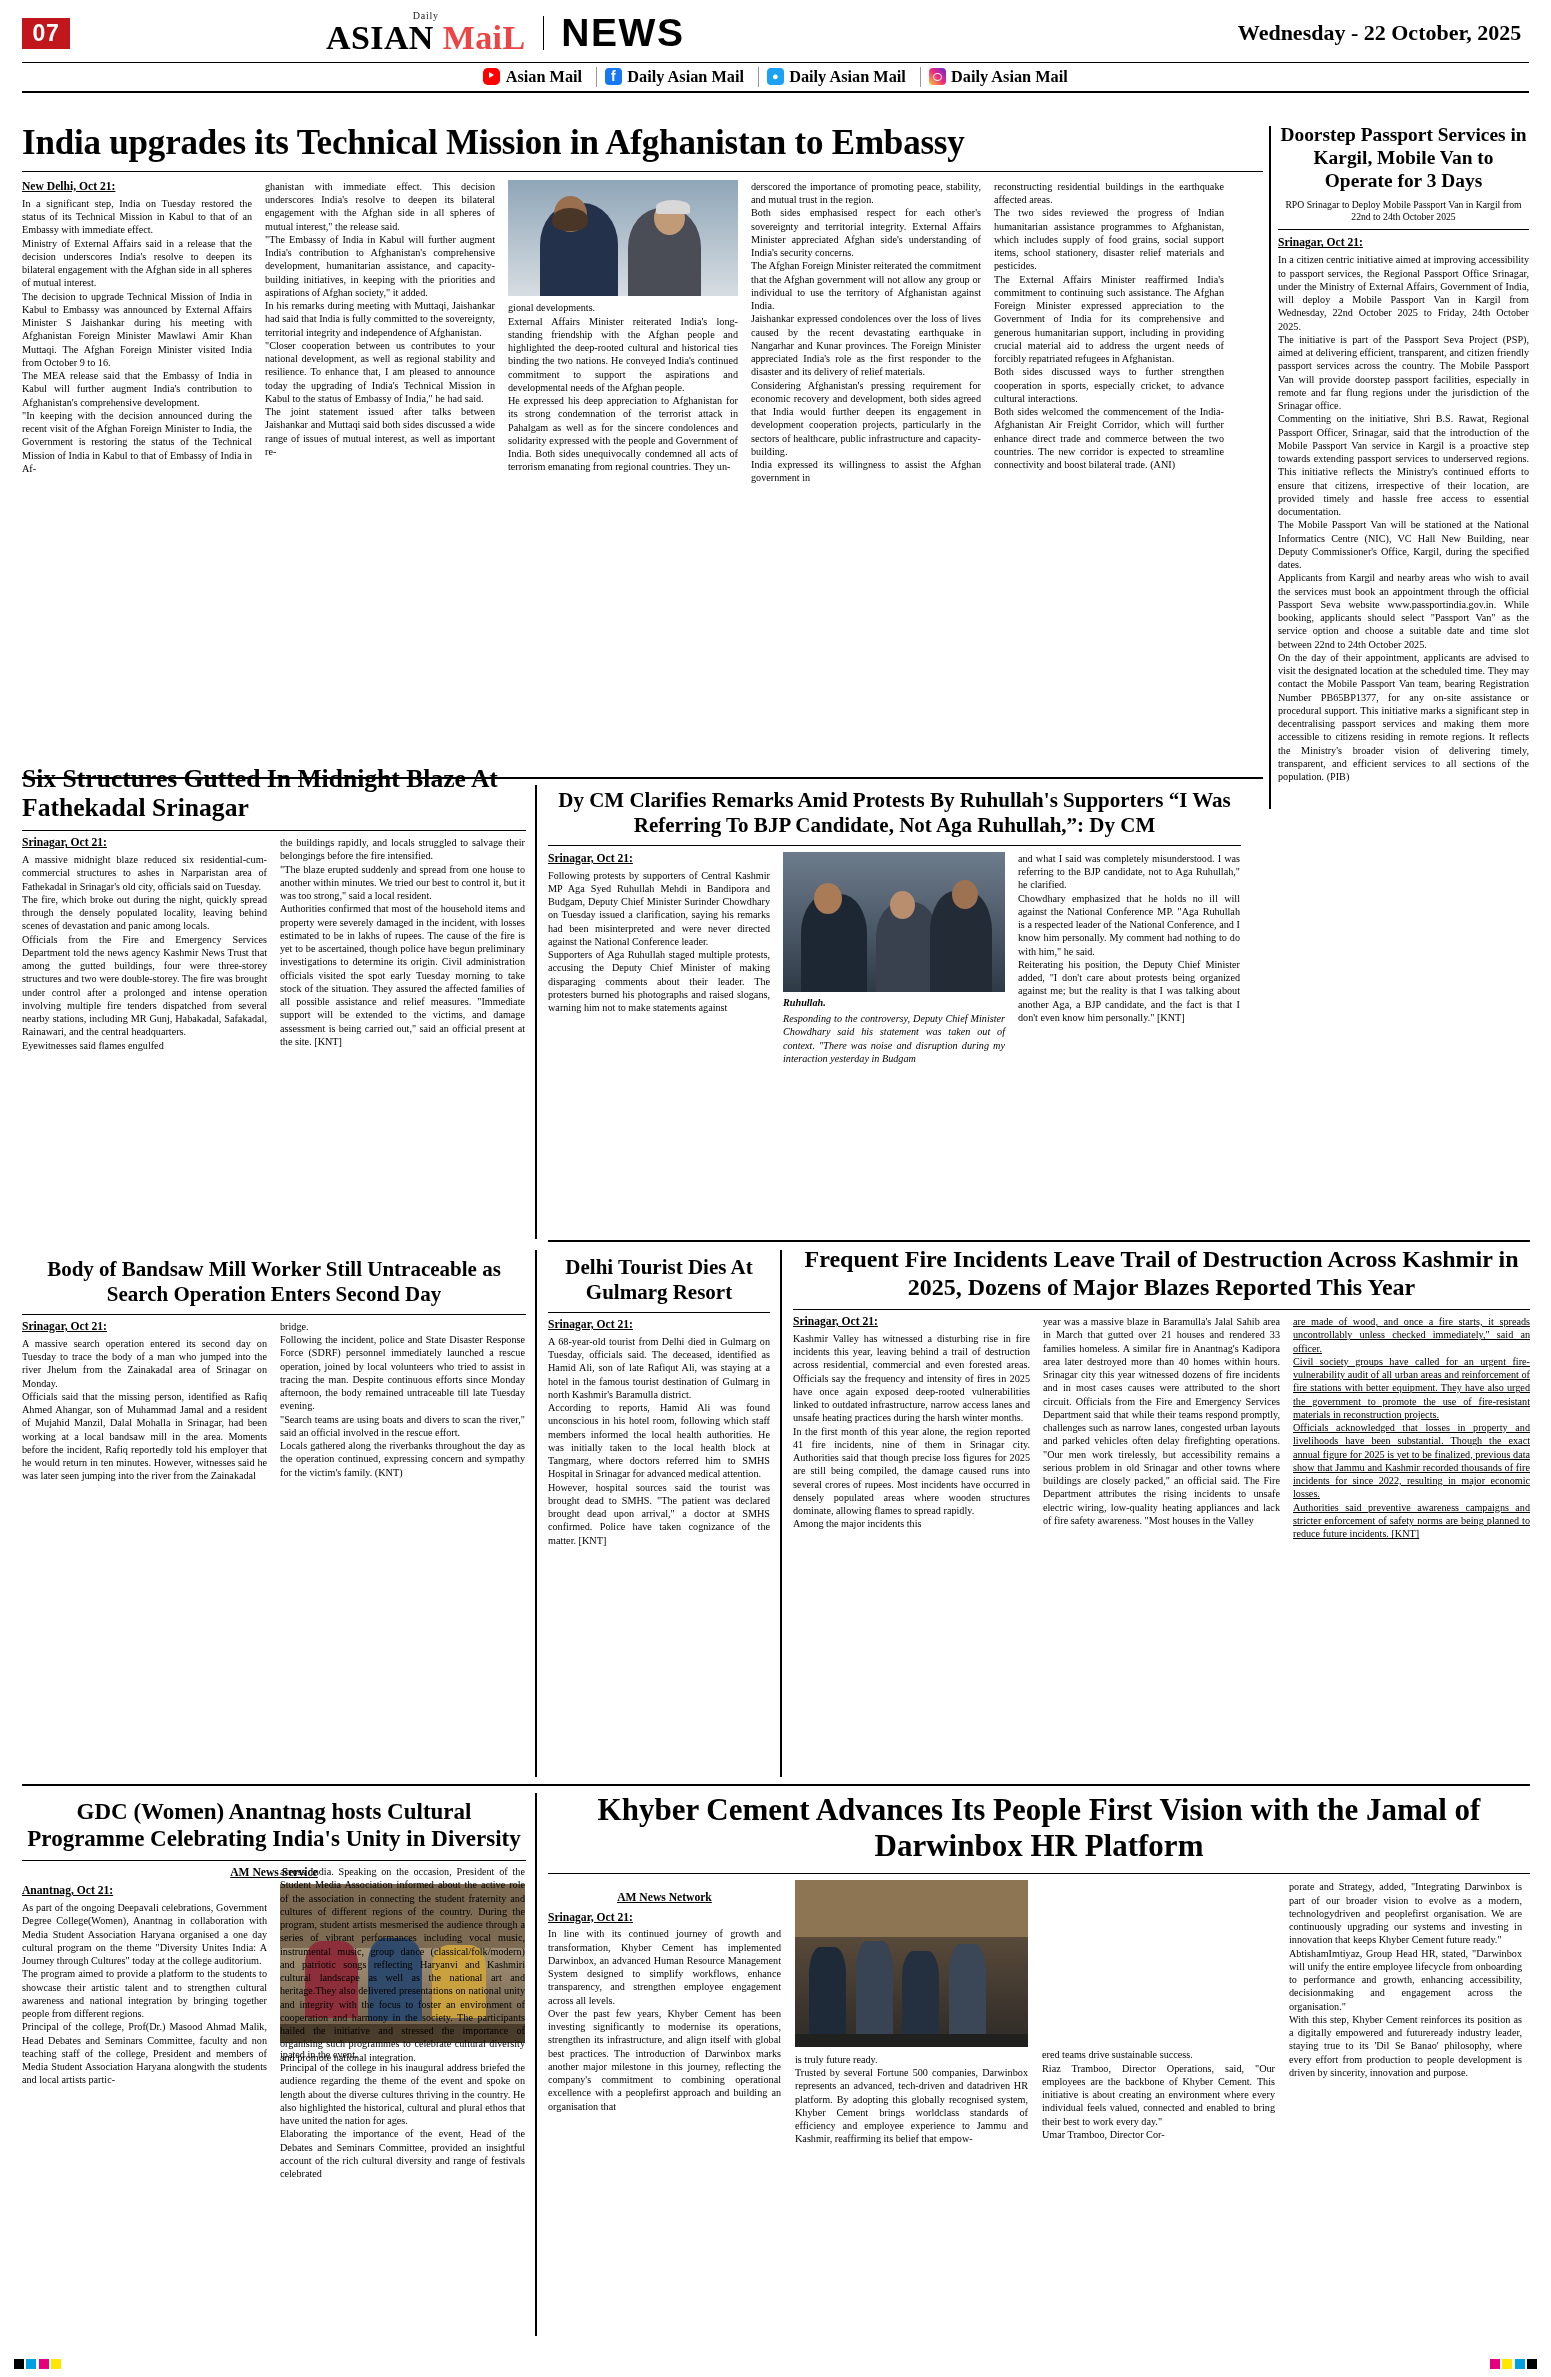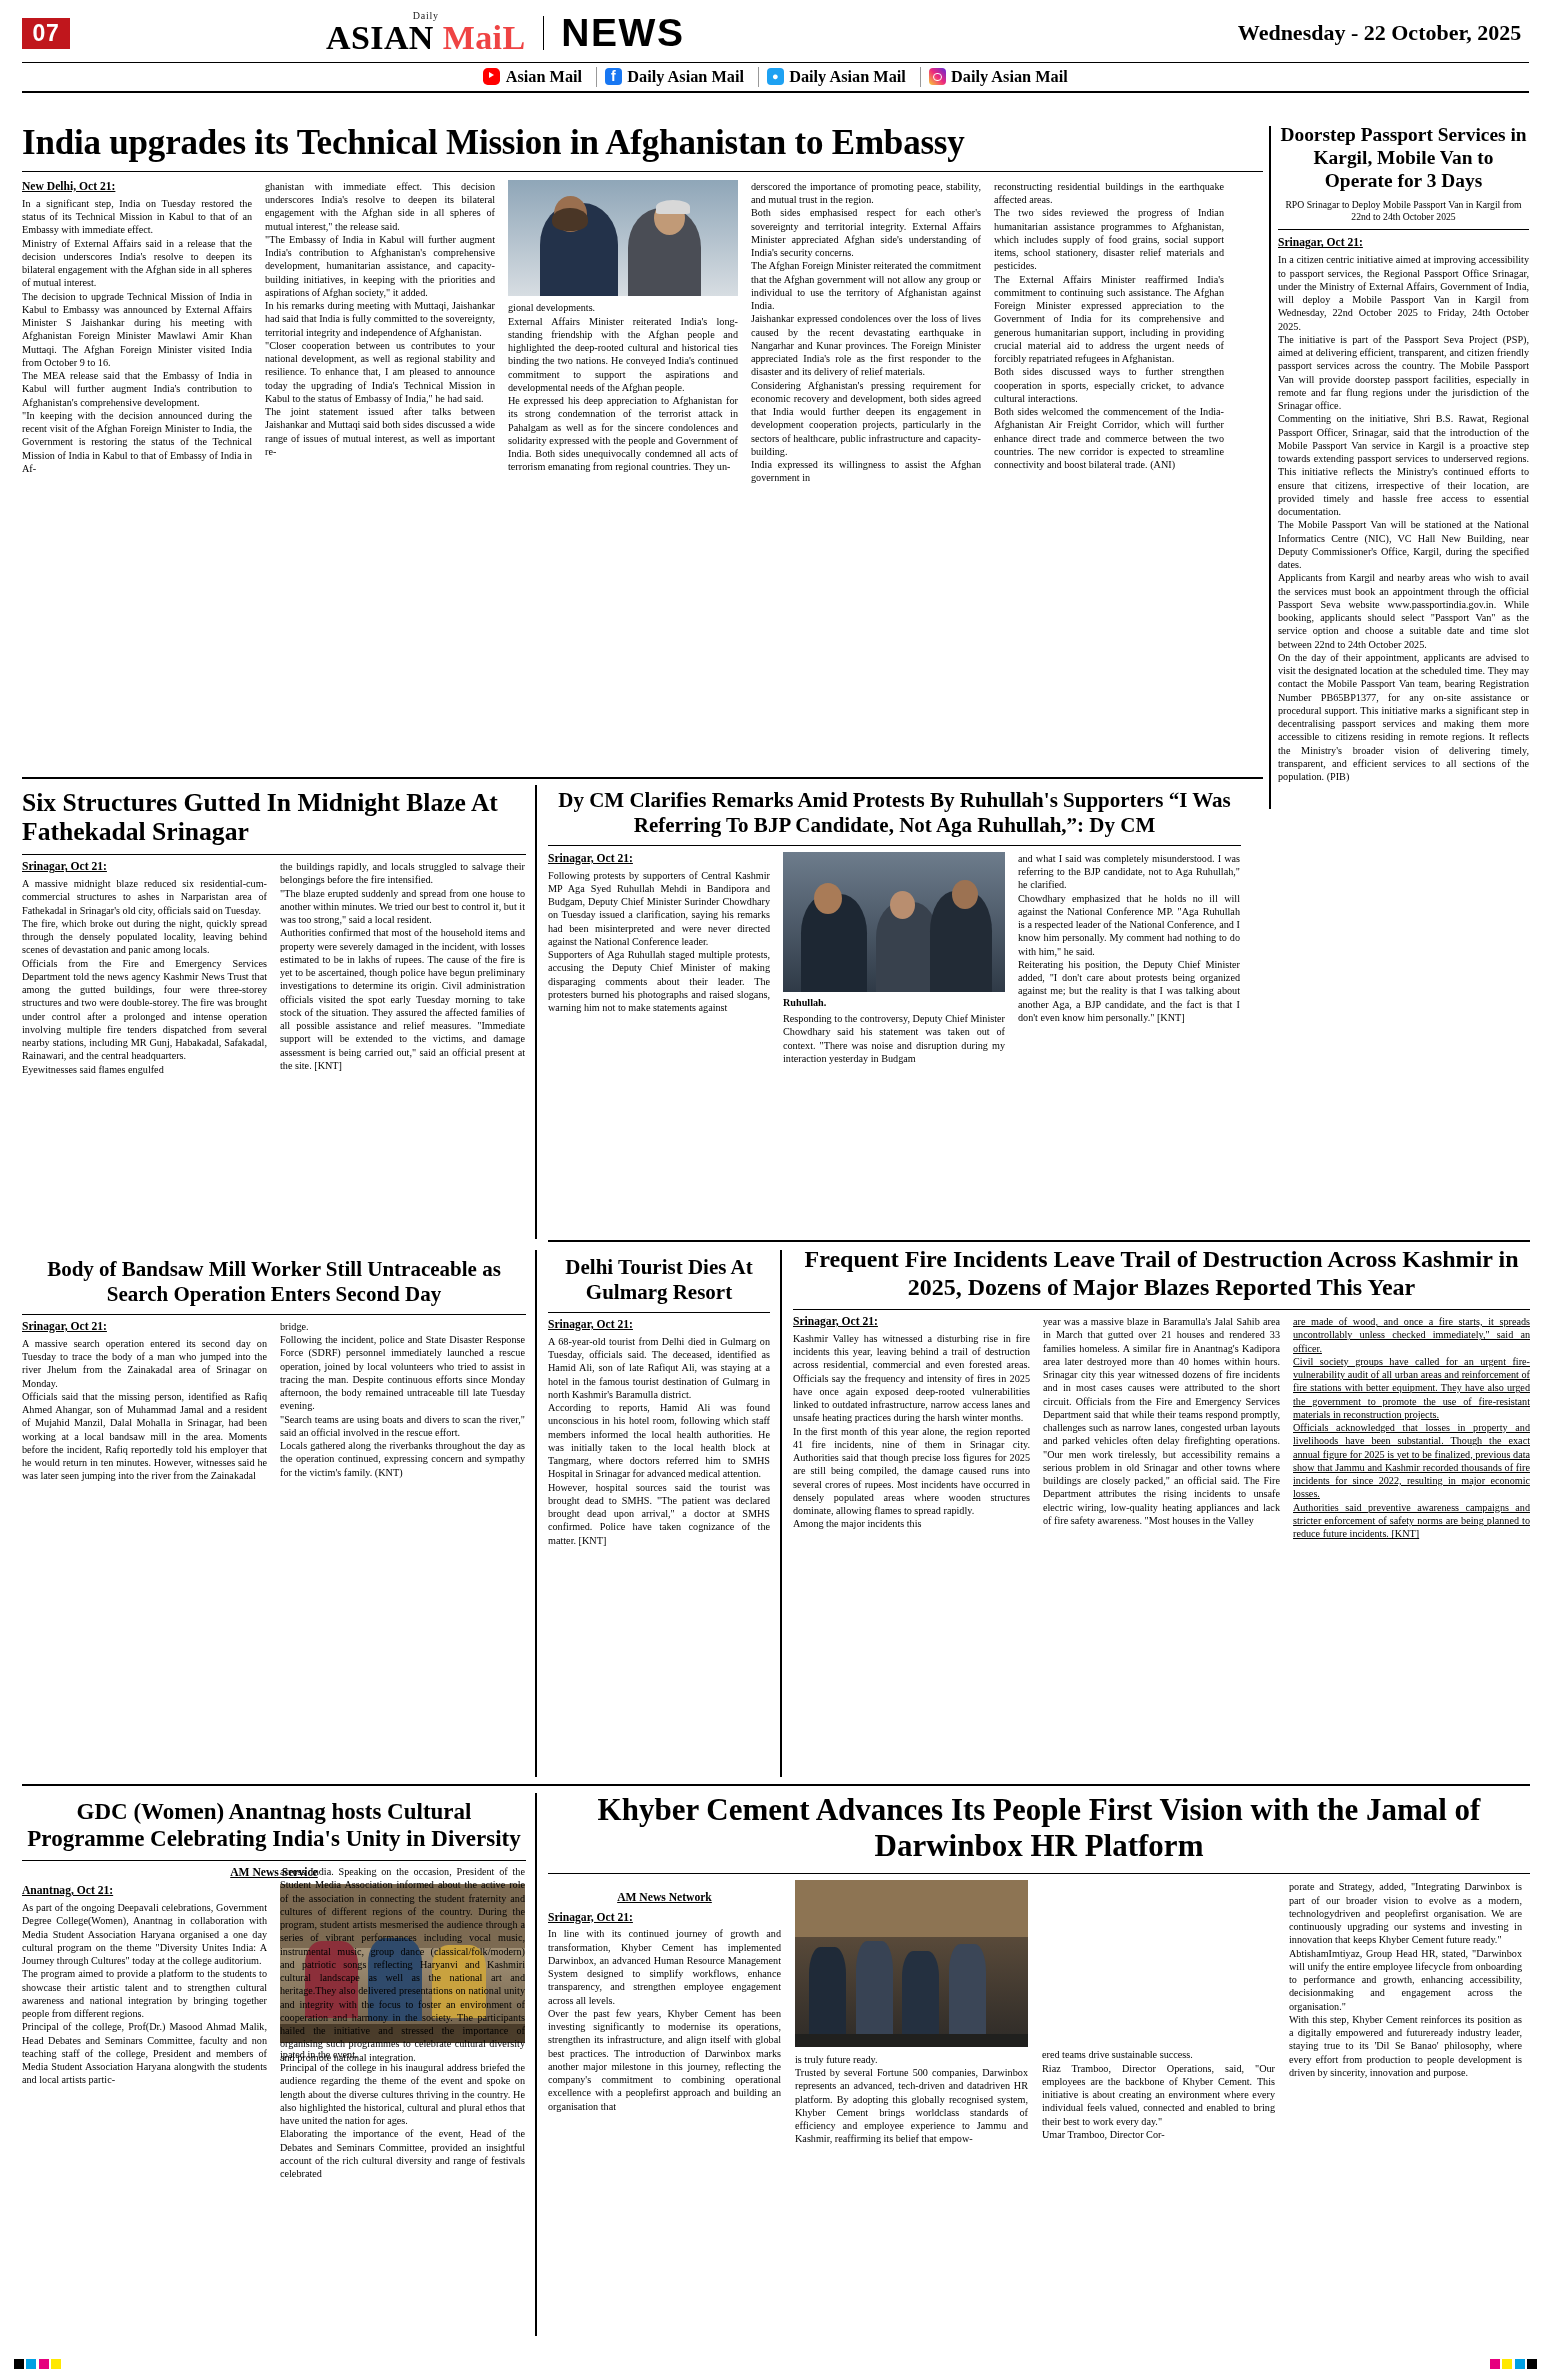--- a/index.html
+++ b/index.html
@@ -171,21 +171,21 @@
 Commenting on the initiative, Shri B.S. Rawat, Regional Passport Officer, Srinagar, said that the introduction of the Mobile Passport Van service in Kargil is a proactive step towards extending passport services to underserved regions. This initiative reflects the Ministry's continued efforts to ensure that citizens, irrespective of their location, are provided timely and hassle free access to essential documentation.
 The Mobile Passport Van will be stationed at the National Informatics Centre (NIC), VC Hall New Building, near Deputy Commissioner's Office, Kargil, during the specified dates.
 Applicants from Kargil and nearby areas who wish to avail the services must book an appointment through the official Passport Seva website www.passportindia.gov.in. While booking, applicants should select "Passport Van" as the service option and choose a suitable date and time slot between 22nd to 24th October 2025.
 On the day of their appointment, applicants are advised to visit the designated location at the scheduled time. They may contact the Mobile Passport Van team, bearing Registration Number PB65BP1377, for any on-site assistance or procedural support. This initiative marks a significant step in decentralising passport services and making them more accessible to citizens residing in remote regions. It reflects the Ministry's broader vision of delivering timely, transparent, and efficient services to all sections of the population. (PIB)</div>
   </div>
 
   <div class="zone" style="left:1269px; top:126px; width:1.6px; height:683px; background:#000;"></div>
 
   <div class="zone" style="left:22px; top:777px; width:1241px; height:2.3px; background:#000;"></div>
 
-  <div class="zone" style="left:22px; top:788px; width:504px;">
+  <div class="zone" style="left:22px; top:764px; width:504px;">
     <div class="hl-main" style="font-size:25.6px; line-height:1.15;">Six Structures Gutted In Midnight Blaze At Fathekadal Srinagar</div>
     <div style="border-bottom:0.8px solid #000; margin:7px 0 5.4px;"></div>
     <div style="display:flex; gap:13px;">
       <div style="width:245px;">
         <div class="dateline">Srinagar, Oct 21:</div>
         <div class="col" style="white-space:pre-line;">A massive midnight blaze reduced six residential-cum-commercial structures to ashes in Narparistan area of Fathekadal in Srinagar's old city, officials said on Tuesday.
 The fire, which broke out during the night, quickly spread through the densely populated locality, leaving behind scenes of devastation and panic among locals.
 Officials from the Fire and Emergency Services Department told the news agency Kashmir News Trust that among the gutted buildings, four were three-storey structures and two were double-storey. The fire was brought under control after a prolonged and intense operation involving multiple fire tenders dispatched from several nearby stations, including MR Gunj, Habakadal, Safakadal, Rainawari, and the central headquarters.
 Eyewitnesses said flames engulfed</div>
       </div>
@@ -201,21 +201,21 @@
 
   <div class="zone" style="left:548px; top:788px; width:693px;">
     <div class="hl-main" style="font-size:21px; text-align:center; line-height:1.2;">Dy CM Clarifies Remarks Amid Protests By  Ruhullah's Supporters “I Was Referring To BJP Candidate, Not Aga Ruhullah,”: Dy CM</div>
     <div style="border-bottom:0.8px solid #000; margin:7px 0 5.4px;"></div>
     <div style="display:flex; gap:13px;">
       <div style="width:222px;">
         <div class="dateline">Srinagar, Oct 21:</div>
         <div class="col" style="white-space:pre-line;">Following protests by supporters of Central Kashmir MP Aga Syed Ruhullah Mehdi in Bandipora and Budgam, Deputy Chief Minister Surinder Chowdhary on Tuesday issued a clarification, saying his remarks had been misinterpreted and were never directed against the National Conference leader.
 Supporters of Aga Ruhullah staged multiple protests, accusing the Deputy Chief Minister of making disparaging comments about their leader. The protesters burned his photographs and raised  slogans, warning him not to make statements against</div>
       </div>
-      <div style="width:222px;">
+      <div style="width:222px;font-style:italic;">
         <div class="photo" style="height:140px;">
           <div class="ph-crowd"></div>
           <div style="position:absolute;left:8%;bottom:0;width:30%;height:70%;background:#1d2733;border-radius:40% 40% 0 0;"></div>
           <div style="position:absolute;left:14%;top:22%;width:28px;height:31px;border-radius:50%;background:#a97b57;"></div>
           <div style="position:absolute;left:42%;bottom:0;width:28%;height:64%;background:#38414d;border-radius:40% 40% 0 0;"></div>
           <div style="position:absolute;left:48%;top:28%;width:25px;height:28px;border-radius:50%;background:#b98e6f;"></div>
           <div style="position:absolute;right:6%;bottom:0;width:28%;height:72%;background:#222b36;border-radius:40% 40% 0 0;"></div>
           <div style="position:absolute;right:12%;top:20%;width:26px;height:29.5px;border-radius:50%;background:#9c7252;"></div>
         </div>
         <div class="col" style="font-weight:bold; margin-top:3.9px;">Ruhullah.</div>

